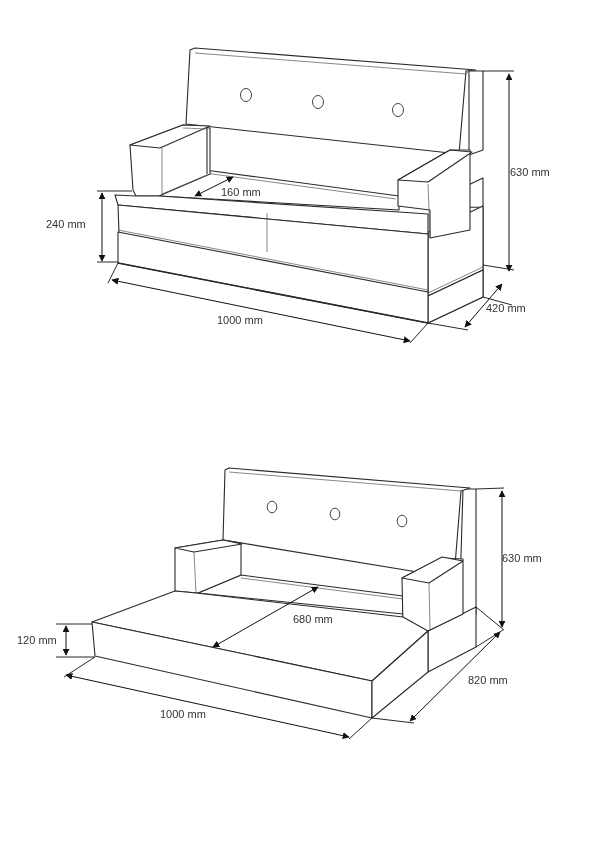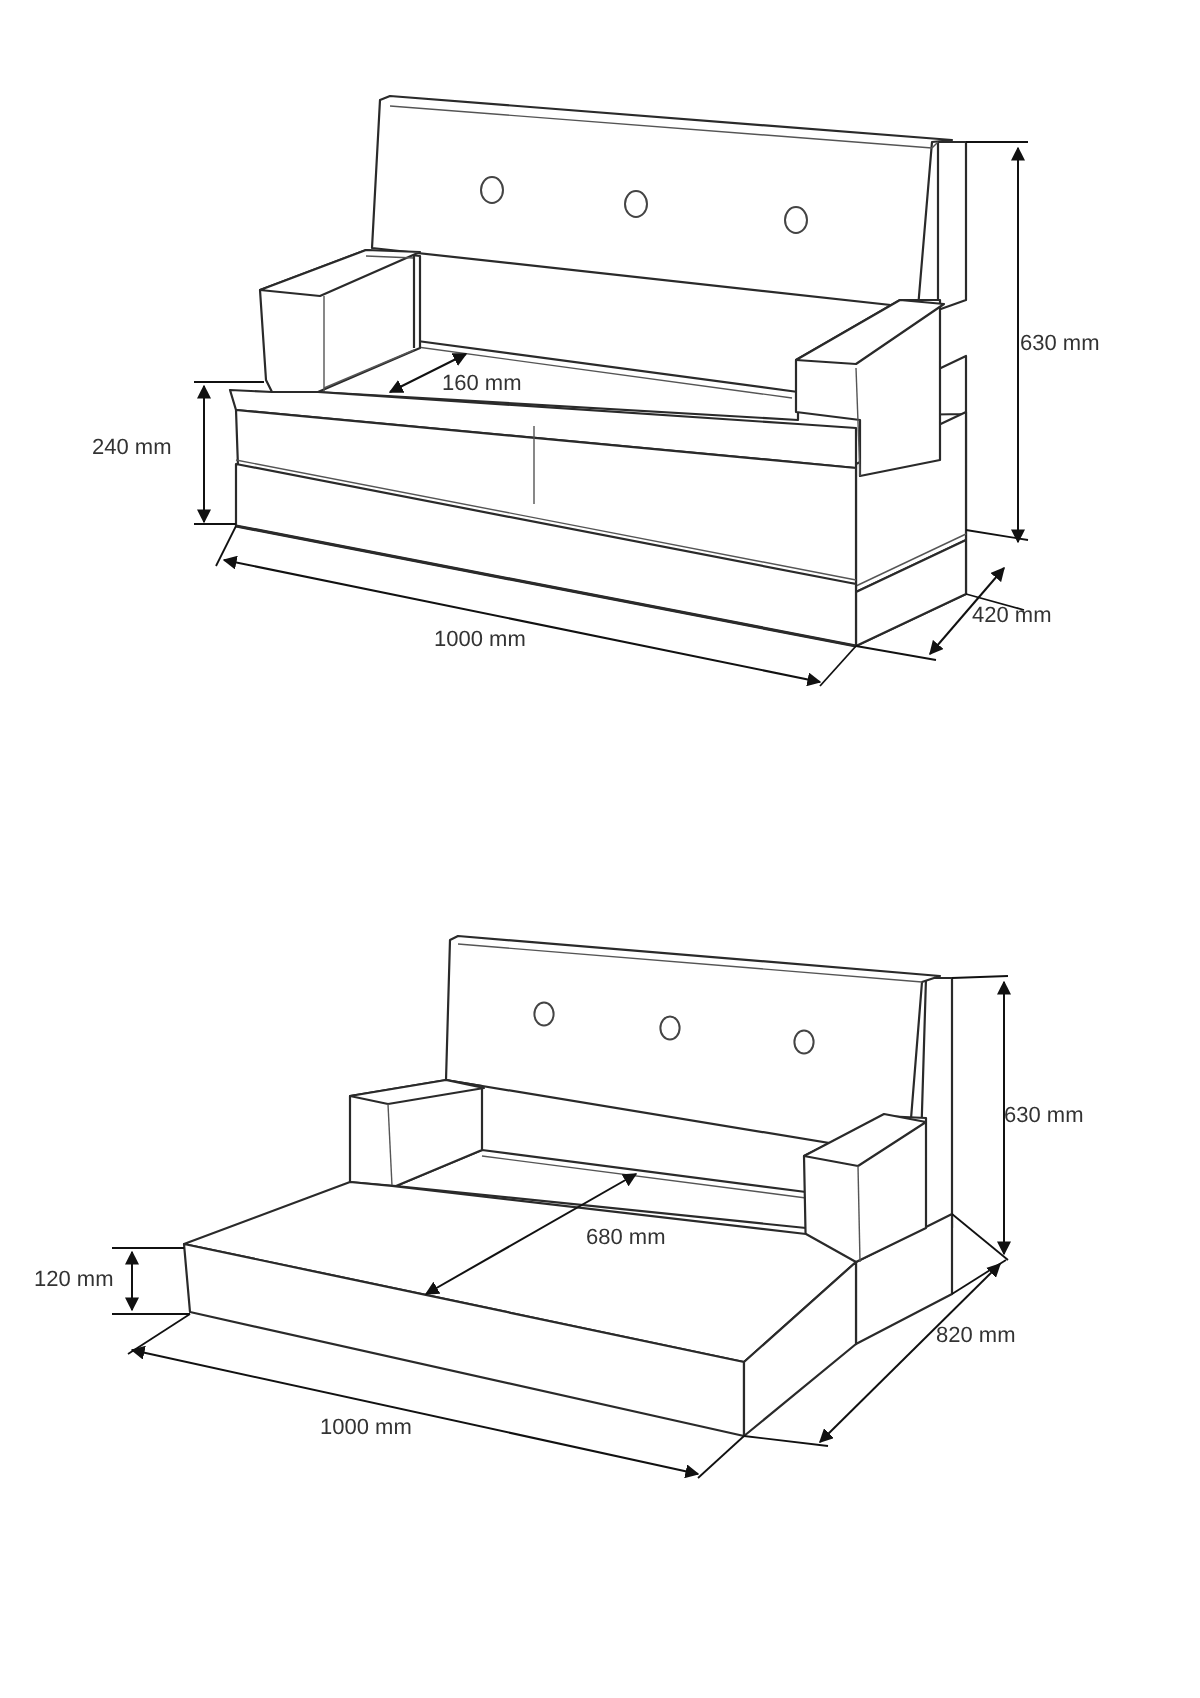--- a/index.html
+++ b/index.html
@@ -143,15 +143,15 @@
     <line class="ext" x1="476" y1="647" x2="503" y2="630"></line>
     <line class="ext" x1="372" y1="718" x2="414" y2="723"></line>
     <line class="dim" x1="410" y1="721" x2="500" y2="632" marker-start="url(#arr2)" marker-end="url(#arr2)"></line>
 
     <line class="dim" x1="213" y1="647" x2="318" y2="587" marker-start="url(#arr2)" marker-end="url(#arr2)"></line>
   </svg>
 
   <span class="label" style="left:502px; top:132px;">630 mm</span>
   <span class="label" style="left:17px; top:202px;margin-top:12px;">120 mm</span>
   <span class="label" style="left:160px; top:288px;">1000 mm</span>
-  <span class="label" style="left:468px; top:242px;">820 mm</span>
+  <span class="label" style="left:468px; top:254px;">820 mm</span>
   <span class="label" style="left:269px; top:193px;padding-left:24px;">680 mm</span>
 </div>
 
 </body></html>

